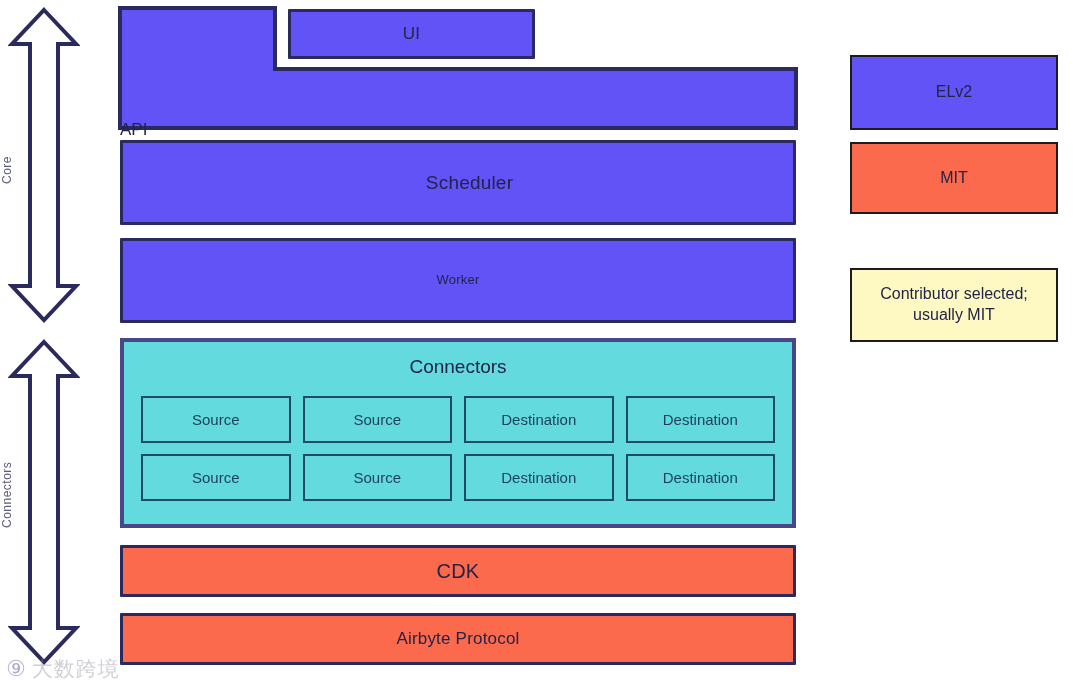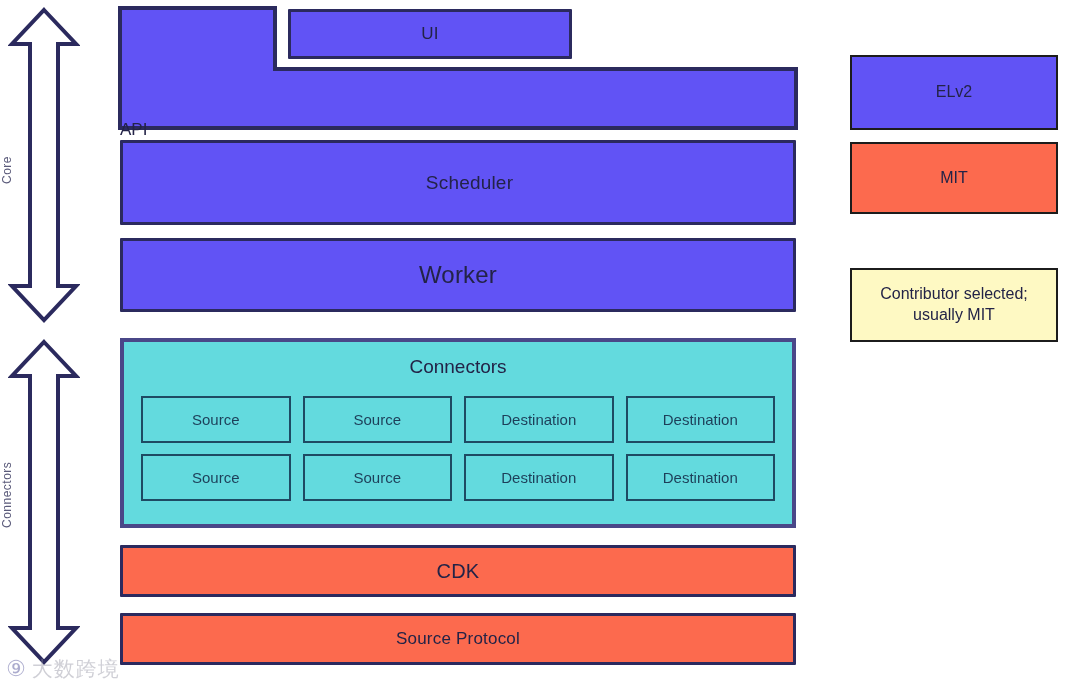--- a/index.html
+++ b/index.html
@@ -178,44 +178,44 @@
   </div>
   <div class="arrow-label" style="top:440px;height:110px;">Connectors</div>
 
   <div class="api-wrap">
     <svg width="682" height="126" viewBox="0 0 682 126" xmlns="http://www.w3.org/2000/svg">
       <path d="M3 3 L158 3 L158 64 L679 64 L679 123 L3 123 Z" fill="#6153f5" stroke="#2b2a5e" stroke-width="4" stroke-linejoin="miter"></path>
     </svg>
   </div>
   <div class="api-label">API</div>
 
-  <div class="box elv2" style="left:288px;top:9px;width:284px;height:50px;">UI</div>
+  <div class="box elv2" style="left:288px;top:9px;width:247px;height:50px;">UI</div>
 
 
   <div class="box elv2" style="left:120px;top:140px;width:676px;height:85px;font-size:19px;padding-left:23px;">Scheduler</div>
 
-  <div class="box elv2" style="left:120px;top:238px;width:676px;height:74px;font-size:24px;">Worker</div>
+  <div class="box elv2" style="left:120px;top:238px;width:676px;height:85px;font-size:13px;">Worker</div>
 
   <div class="connectors-outer">
     <div class="connectors-title">Connectors</div>
     <div class="conn-grid">
       <div class="conn-cell">Source</div>
       <div class="conn-cell">Source</div>
       <div class="conn-cell">Destination</div>
       <div class="conn-cell">Destination</div>
       <div class="conn-cell">Source</div>
       <div class="conn-cell">Source</div>
       <div class="conn-cell">Destination</div>
       <div class="conn-cell">Destination</div>
     </div>
   </div>
 
   <div class="box mit" style="left:120px;top:545px;width:676px;height:52px;font-size:20px;">CDK</div>
 
-  <div class="box mit" style="left:120px;top:613px;width:676px;height:52px;font-size:17px;">Source Protocol</div>
+  <div class="box mit" style="left:120px;top:613px;width:676px;height:52px;font-size:17px;">Airbyte Protocol</div>
 
   <div class="legend-box elv2" style="top:55px;height:75px;">ELv2</div>
   <div class="legend-box mit" style="top:142px;height:72px;">MIT</div>
   <div class="legend-box contrib" style="top:226px;height:74px;padding:0 14px;">Contributor selected; usually MIT</div>
 
   <div class="watermark">
     <span class="wm-mark">⑨</span>
     <span class="wm-text">大数跨境</span>
   </div>
 

